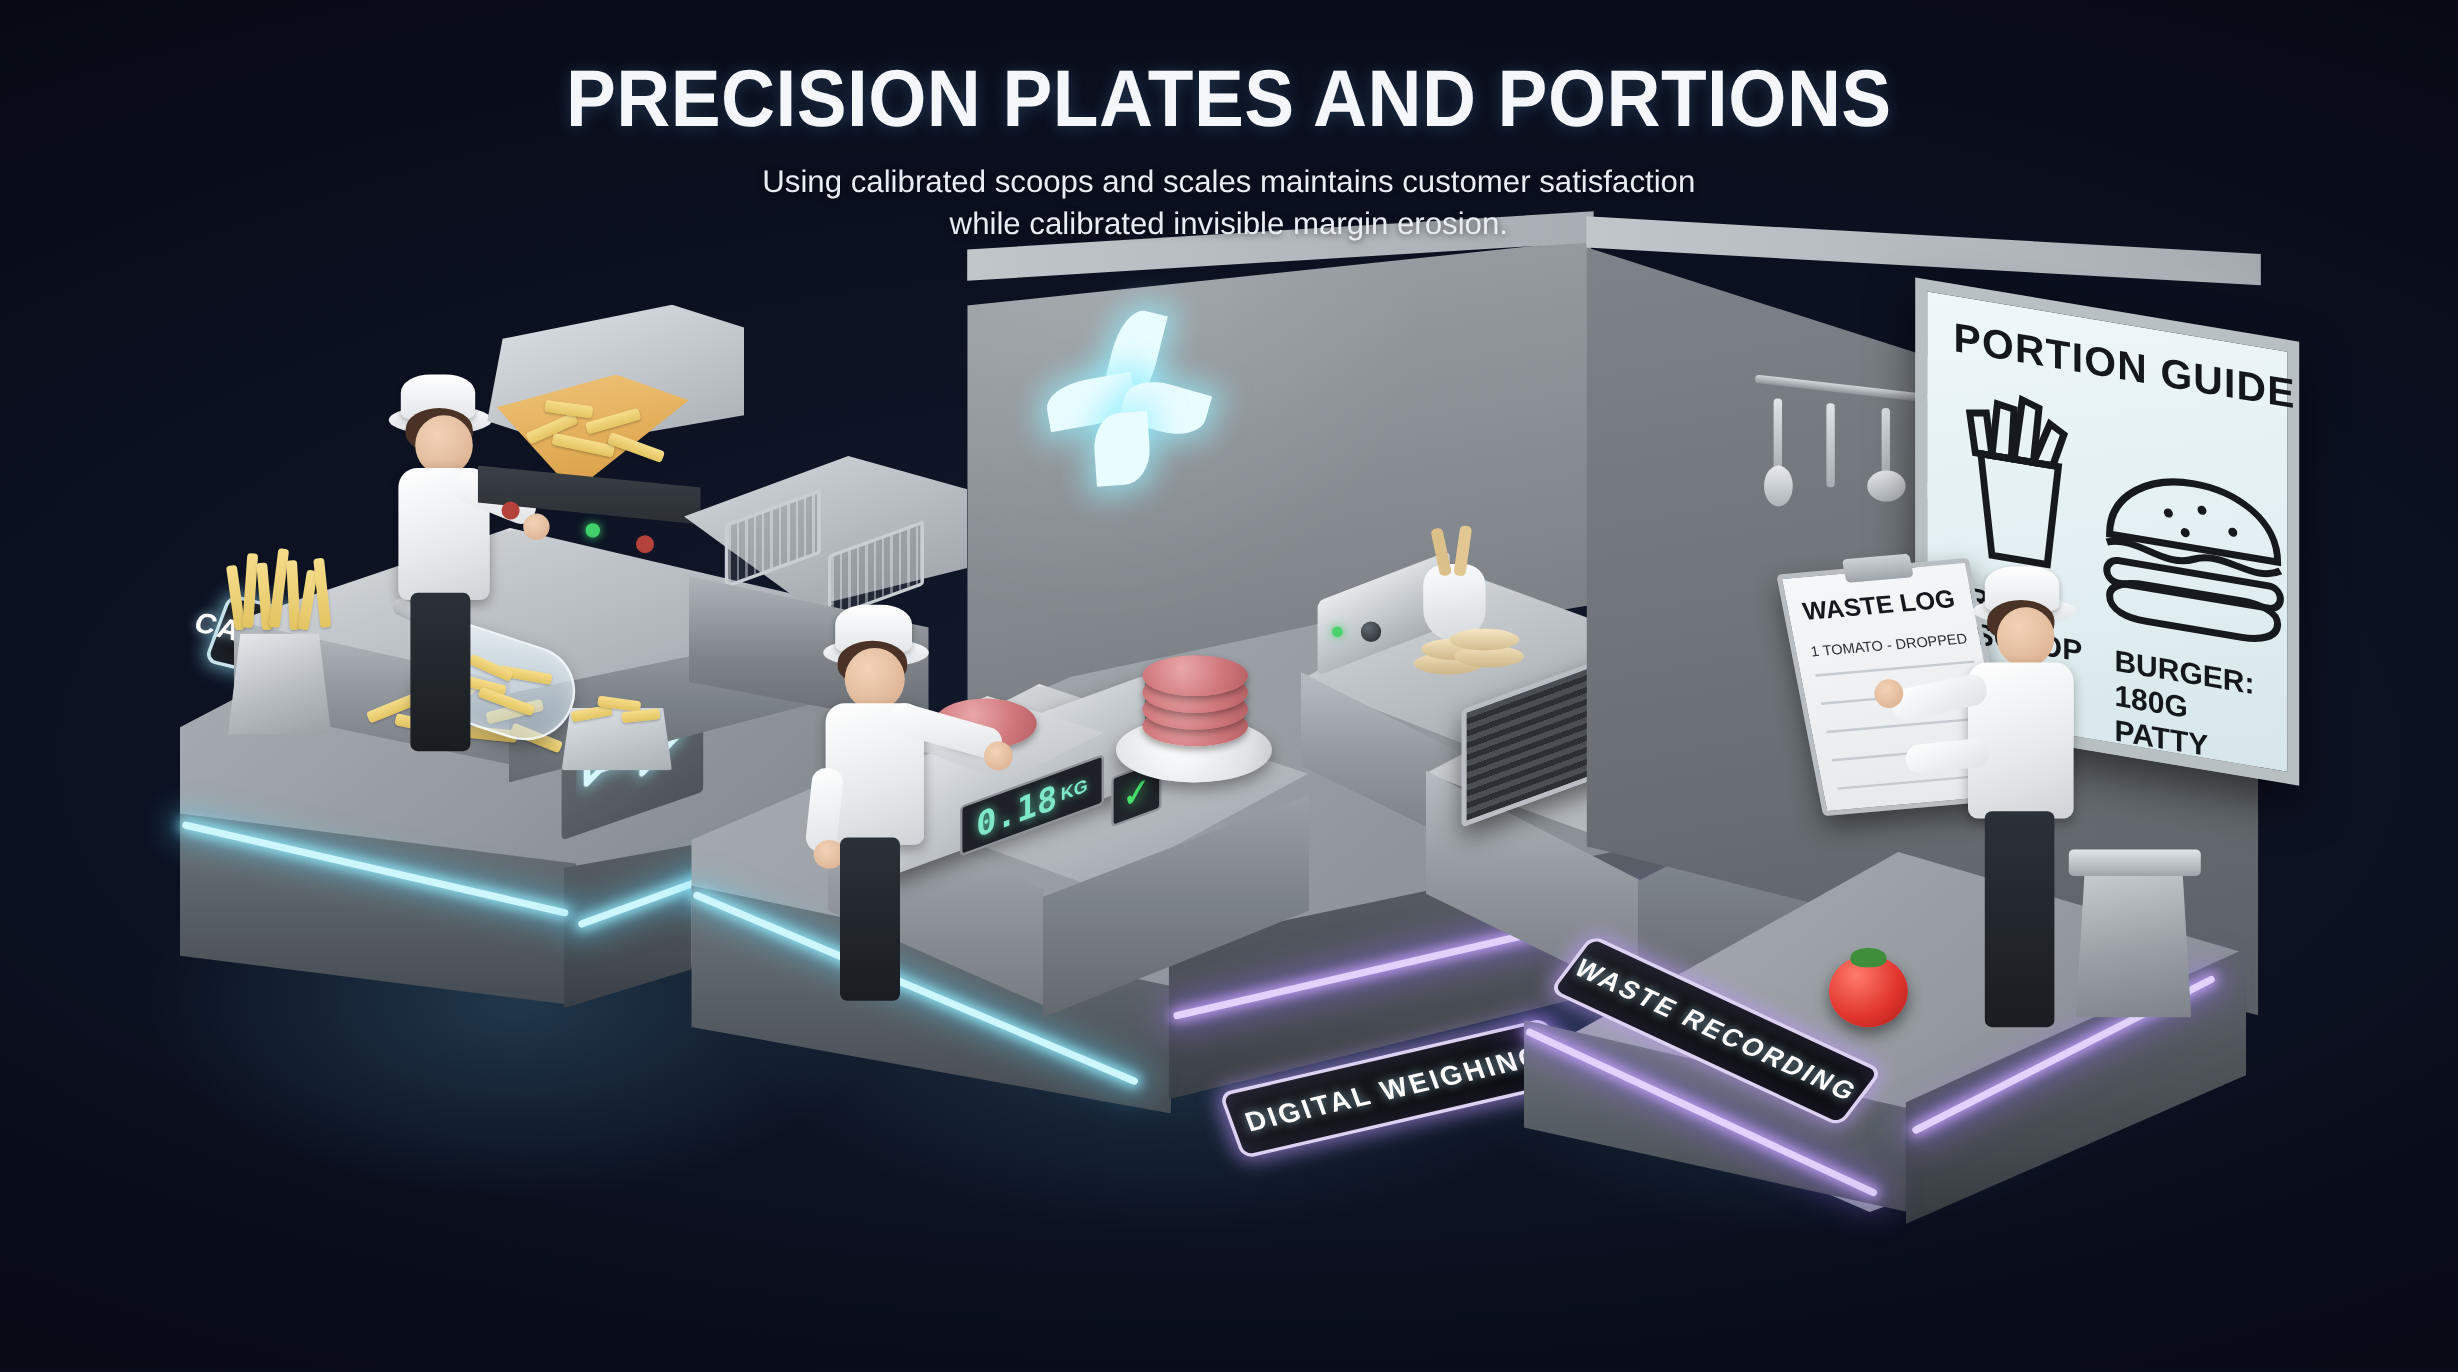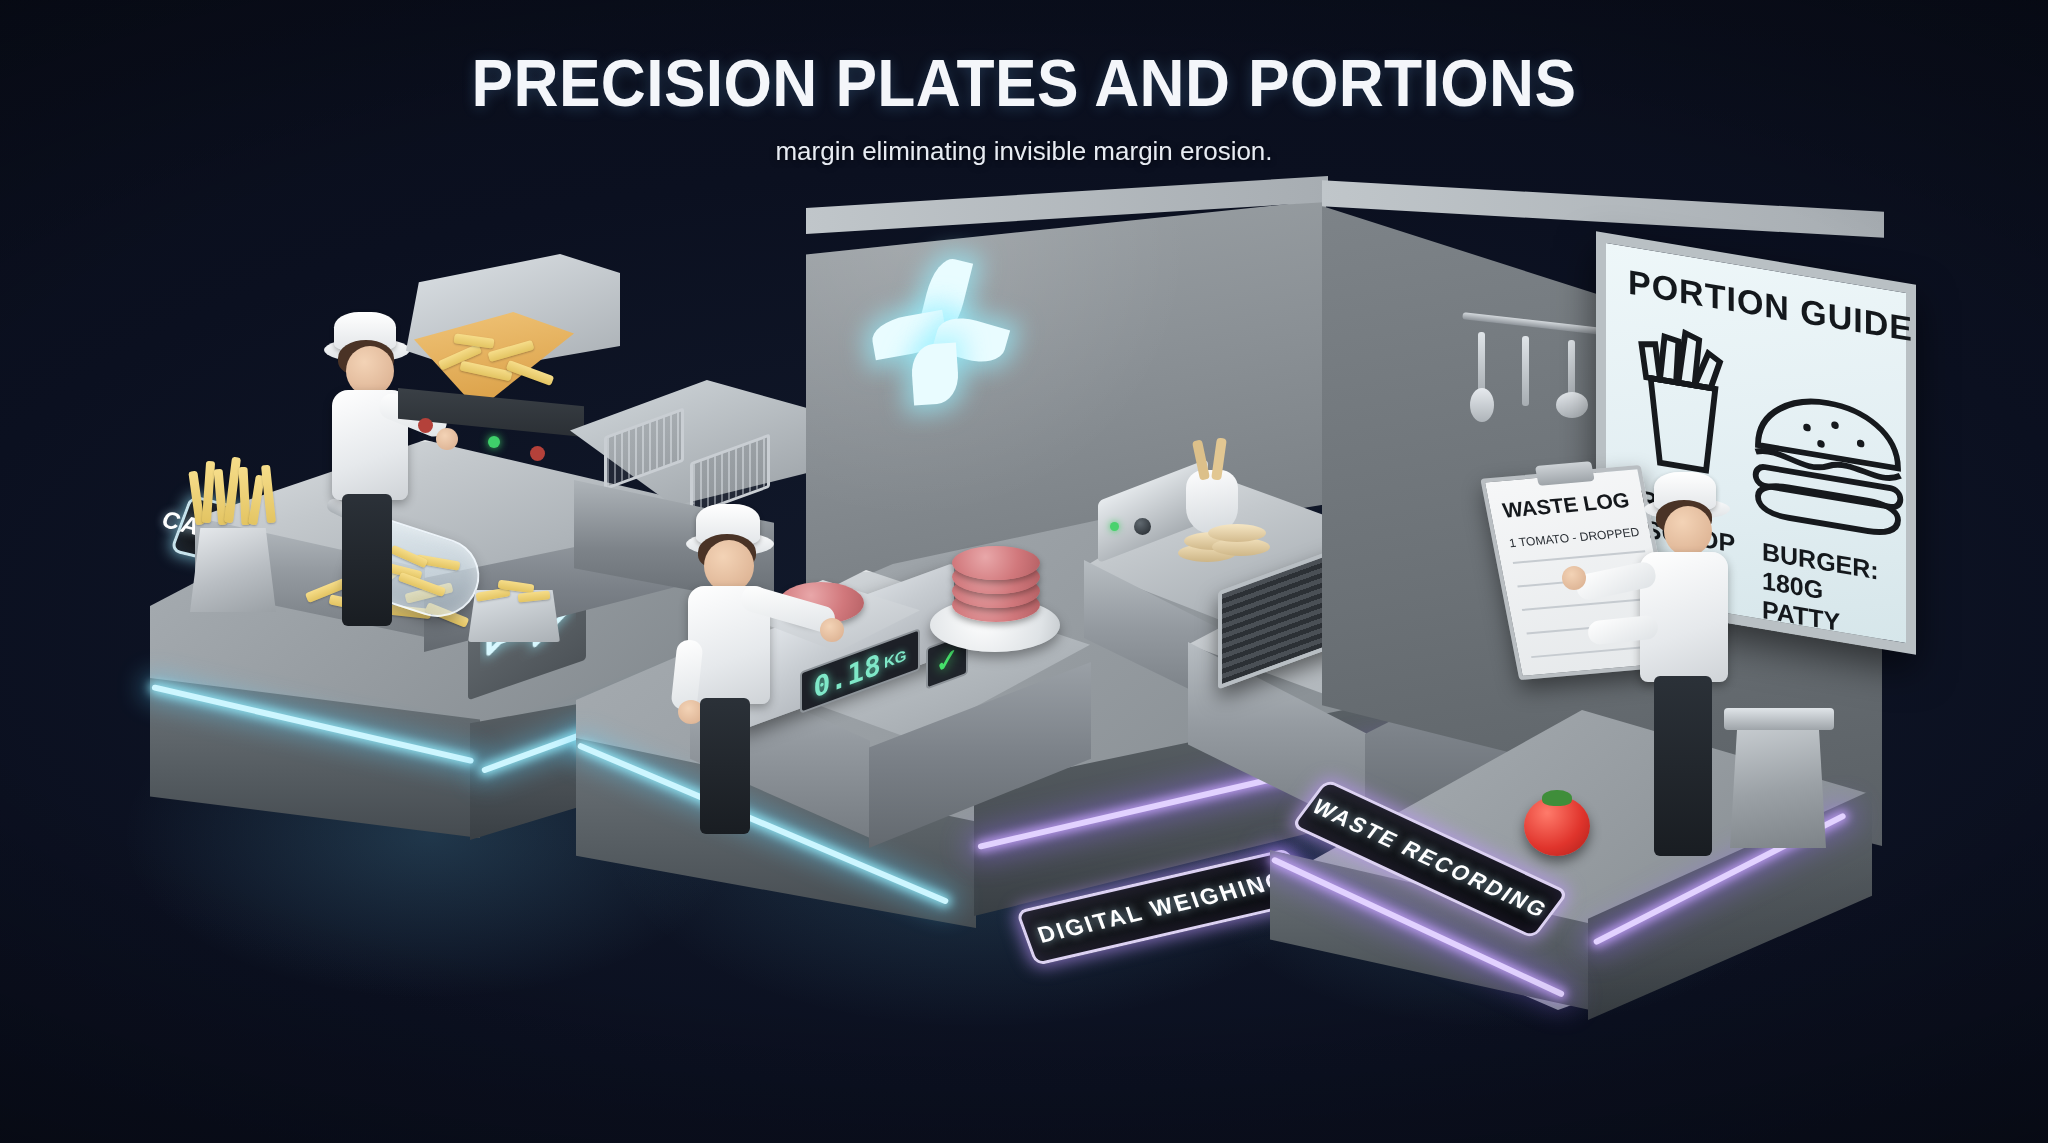--- a/index.html
+++ b/index.html
@@ -231,21 +231,22 @@
   }
 </style>
 </head>
 <body>
 
 <div id="stage">
 
   <div class="header">
     <div class="title">PRECISION PLATES AND PORTIONS</div>
     <div class="subtitle">
-      <div>margin eliminating invisible margin erosion.</div>
+      <div>Using calibrated scoops and scales maintains customer satisfaction</div>
+      <div>while calibrated invisible margin erosion.</div>
     </div>
   </div>
 
   <div id="scene">
 
     <div class="floorglow" style="left:120px; top:520px; width:620px; height:330px;"></div>
     <div class="floorglow" style="left:600px; top:480px; width:760px; height:400px;"></div>
     <div class="floorglow" style="left:1180px; top:520px; width:640px; height:360px;"></div>
 
     <div class="slab top" style="left:150px; top:330px; width:560px; height:300px;

